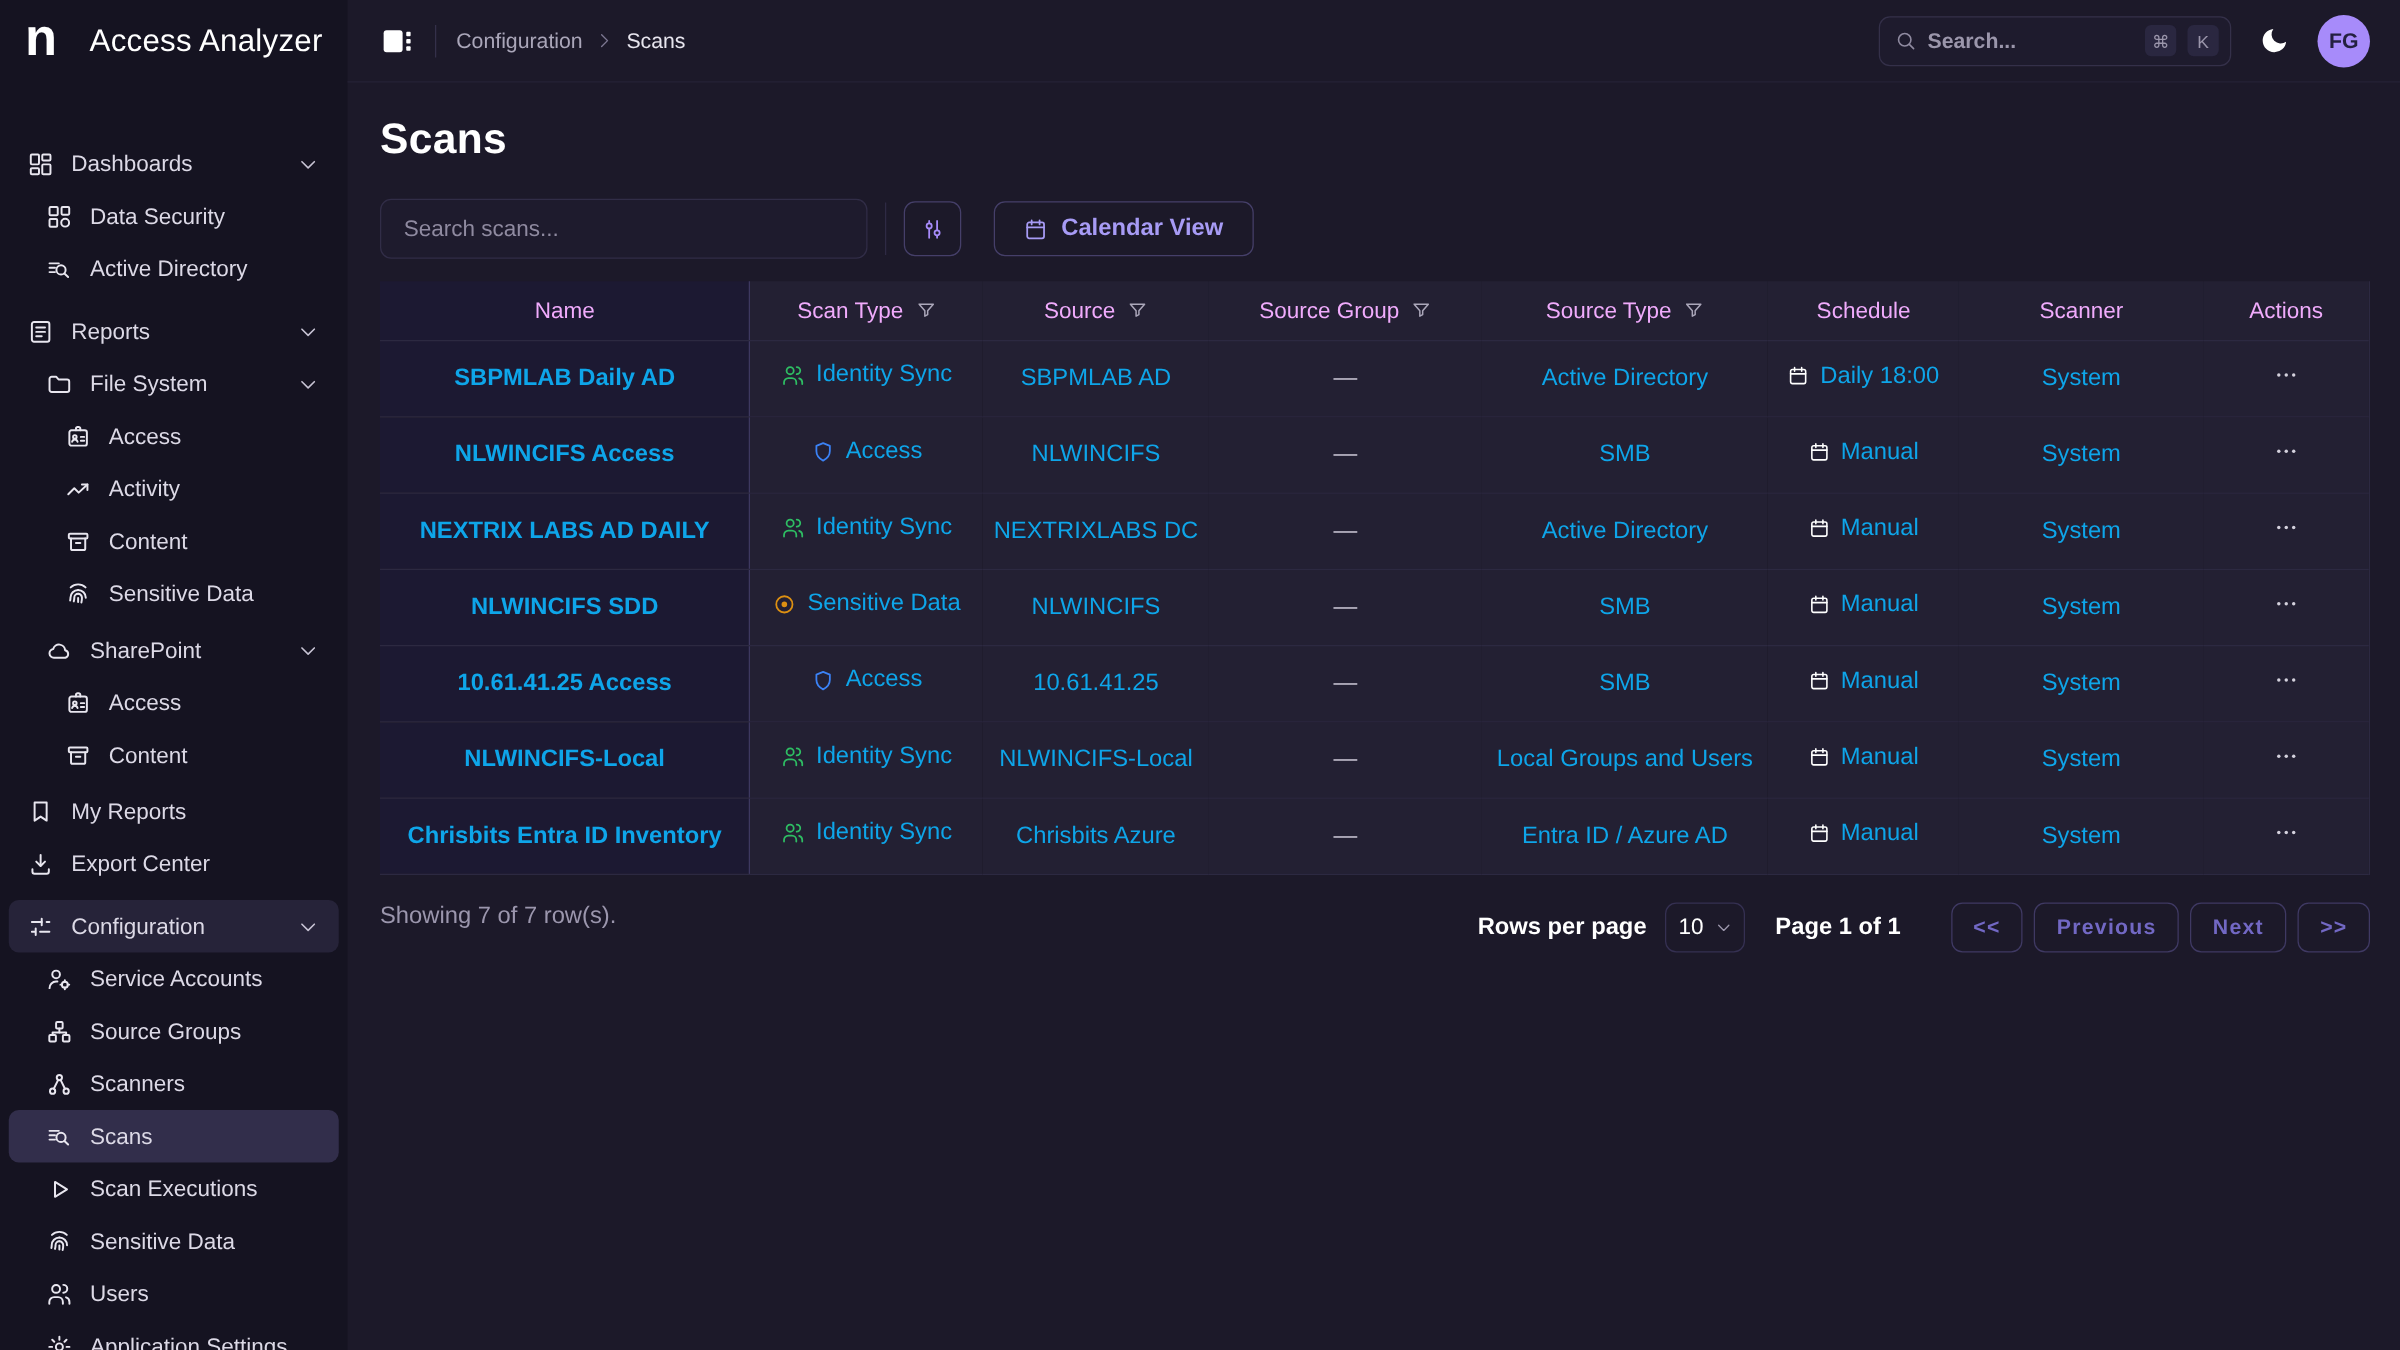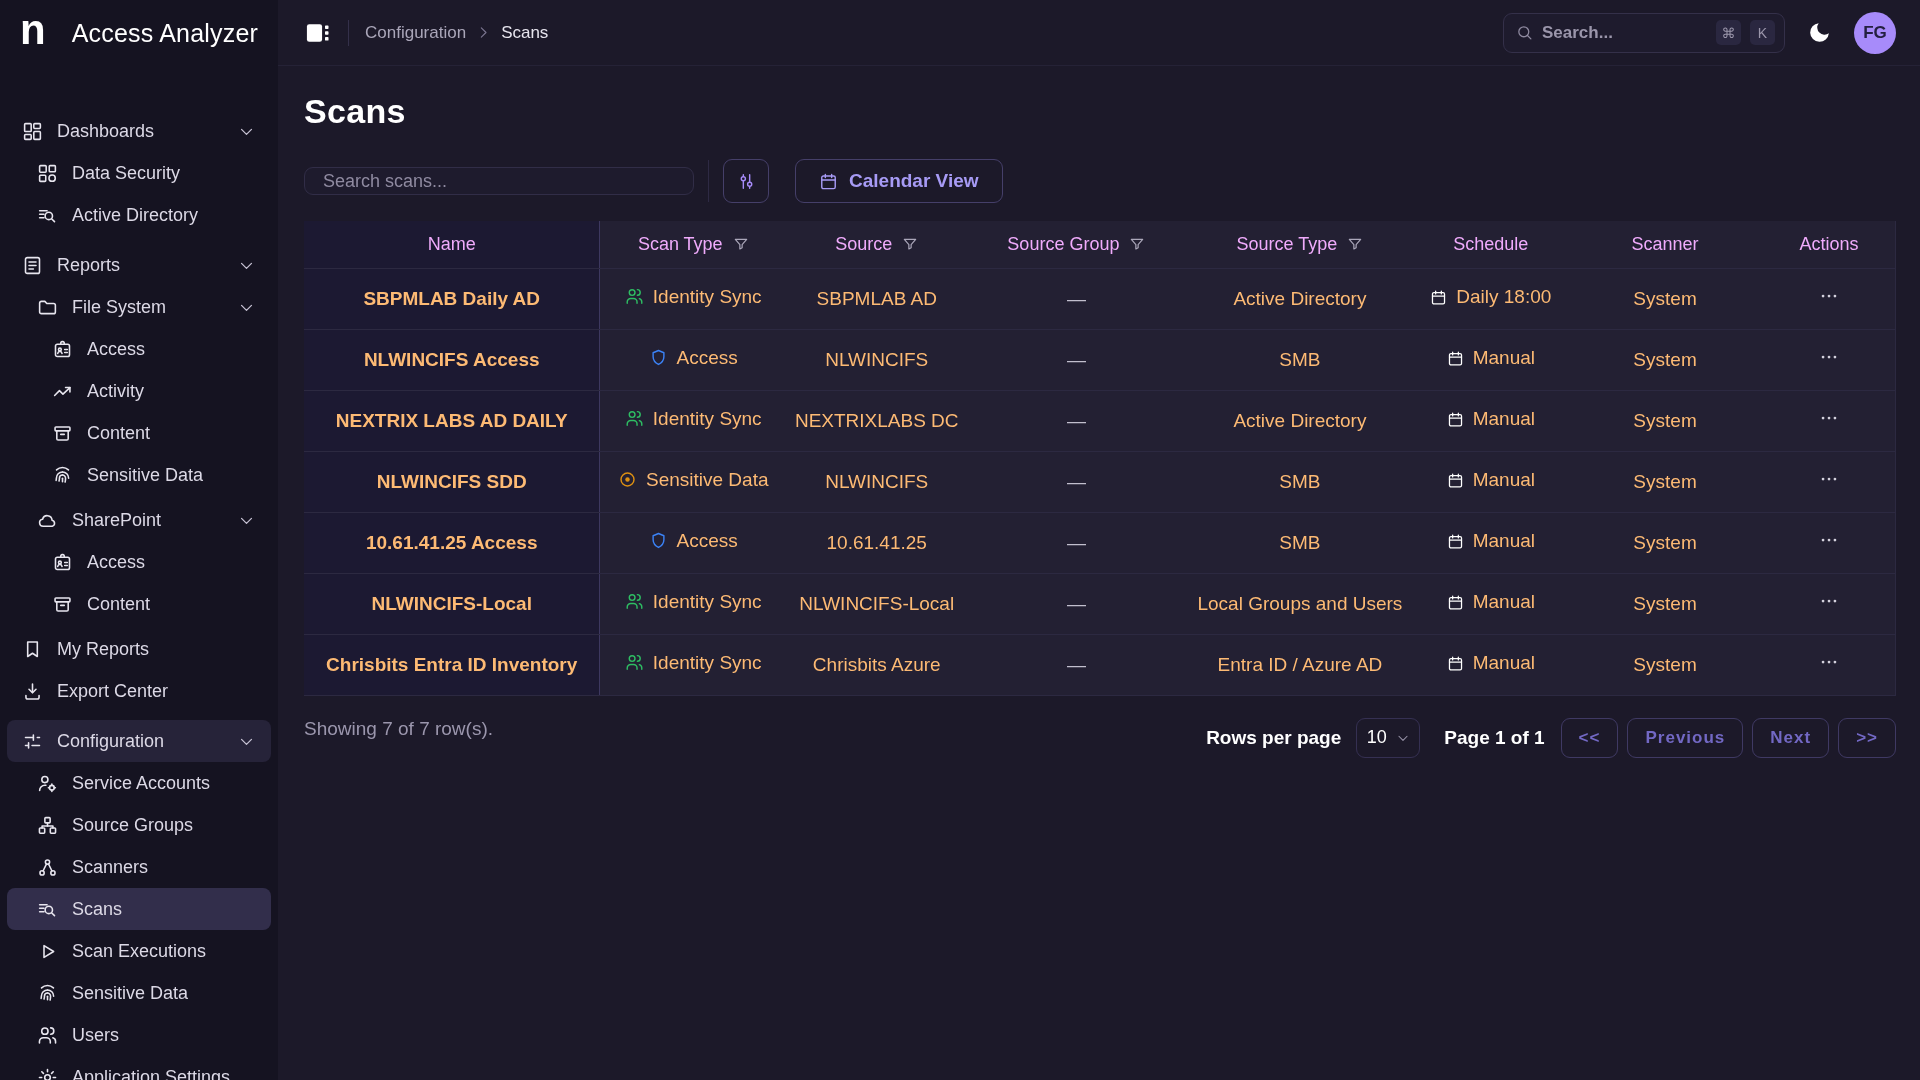--- a/index.html
+++ b/index.html
@@ -55,42 +55,42 @@
     display:flex; align-items:center; justify-content:center; padding:0 5px; }
   .moon { width:25px; height:25px; color:#ffffff; cursor:pointer; }
   .moon svg { width:100%; height:100%; }
   .avatar { width:42px; height:42px; border-radius:50%; background:#a78bfa; color:#242040;
     font-size:17px; font-weight:700; display:flex; align-items:center; justify-content:center; cursor:pointer; }
 
   .content { padding:26px 24px 0 26px; }
   .page-title { font-size:34px; font-weight:700; color:#ffffff; margin-bottom:28px; letter-spacing:.3px; }
 
   .toolbar { display:flex; align-items:center; margin-bottom:18px; }
-  .scan-search { width:390px; height:28px; background:#1e1b2d; border:1px solid #312d47; border-radius:9px;
+  .scan-search { width:390px; height:48px; background:#1e1b2d; border:1px solid #312d47; border-radius:9px;
     color:#e8e6f0; font-size:18px; padding:0 18px; outline:none; font-family:inherit; }
   .scan-search::placeholder { color:#8f8aa0; }
   .toolbar-divider { width:1px; height:42px; background:#2e2a44; margin:0 14px; }
   .icon-btn { width:46px; height:44px; background:transparent; border:1px solid #453f69; border-radius:9px;
     color:#a78bfa; display:flex; align-items:center; justify-content:center; cursor:pointer; }
   .icon-btn svg { width:19px; height:19px; }
   .calendar-btn { height:44px; margin-left:26px; background:transparent; border:1px solid #453f69; border-radius:9px;
     color:#a79bf5; font-size:19px; font-weight:600; font-family:inherit; display:flex; align-items:center; gap:11px;
     padding:0 23px; cursor:pointer; }
   .calendar-btn .cal-ic { width:19px; height:19px; }
   .calendar-btn .cal-ic svg { width:100%; height:100%; }
 
   
   .table-wrap { border-right:1px solid #2c2941; }
   table { width:100%; border-collapse:collapse; table-layout:fixed; }
   thead th { height:47px; background:#232033; color:#f0abfc; font-size:18px; font-weight:500;
     text-align:center; vertical-align:middle; border-bottom:1px solid #2c2941; }
   th .th-inner { display:inline-flex; align-items:center; gap:10px; }
   th .funnel { width:16px; height:16px; color:#aba7ba; cursor:pointer; }
   th .funnel svg { width:100%; height:100%; }
-  tbody td { height:61px; background:#232033; color:#fdba74; font-size:19px; text-align:center;
+  tbody td { height:61px; background:#232033; color:#0ea5e9; font-size:19px; text-align:center;
     vertical-align:middle; border-bottom:1px solid #2c2941; overflow:hidden; }
   .col-name { width:18.6%; }
   .col-scantype { width:11.7%; } .col-source { width:11.4%; } .col-srcgroup { width:13.7%; }
   .col-srctype { width:14.4%; } .col-sched { width:9.6%; } .col-scanner { width:12.3%; } .col-actions { width:8.3%; }
   th.name-col, td.name-col { background:#1c1932; border-right:1px solid #3d3860; }
   td.name-col { font-weight:700; }
   .cell-flex { display:inline-flex; align-items:center; gap:9px; }
   .st-icon { width:19px; height:19px; flex-shrink:0; }
   .st-icon svg { width:100%; height:100%; }
   .sched-ic { width:17px; height:17px; color:#ffffff; flex-shrink:0; }
@@ -101,21 +101,21 @@
 
   
   .table-footer { display:flex; align-items:flex-start; margin-top:22px; }
   .showing { color:#9b96ad; font-size:19px; }
   .footer-right { margin-left:auto; display:flex; align-items:center; }
   .rpp-label { color:#ffffff; font-size:19px; font-weight:700; margin-right:15px; }
   .rpp-select { width:64px; height:40px; border:1px solid #353052; border-radius:9px; background:transparent;
     color:#ffffff; font-size:18px; display:flex; align-items:center; justify-content:center; gap:9px; cursor:pointer; }
   .rpp-select .sel-chev { width:14px; height:14px; color:#9b96ab; }
   .rpp-select .sel-chev svg { width:100%; height:100%; }
-  .page-info { color:#ffffff; font-size:19px; font-weight:700; margin:0 16px 0 24px; }
+  .page-info { color:#ffffff; font-size:19px; font-weight:700; margin:0 40px 0 24px; }
   .pager { display:flex; gap:9px; }
   .pg-btn { height:40px; border:1px solid #3f3963; border-radius:9px; background:transparent;
     color:#7268c4; font-size:17px; font-weight:700; font-family:inherit; display:flex; align-items:center;
     justify-content:center; padding:0 17px; cursor:pointer; letter-spacing:1px; }
 </style>
 </head>
 <body>
 
 <aside class="sidebar">
   <div class="logo-row">

